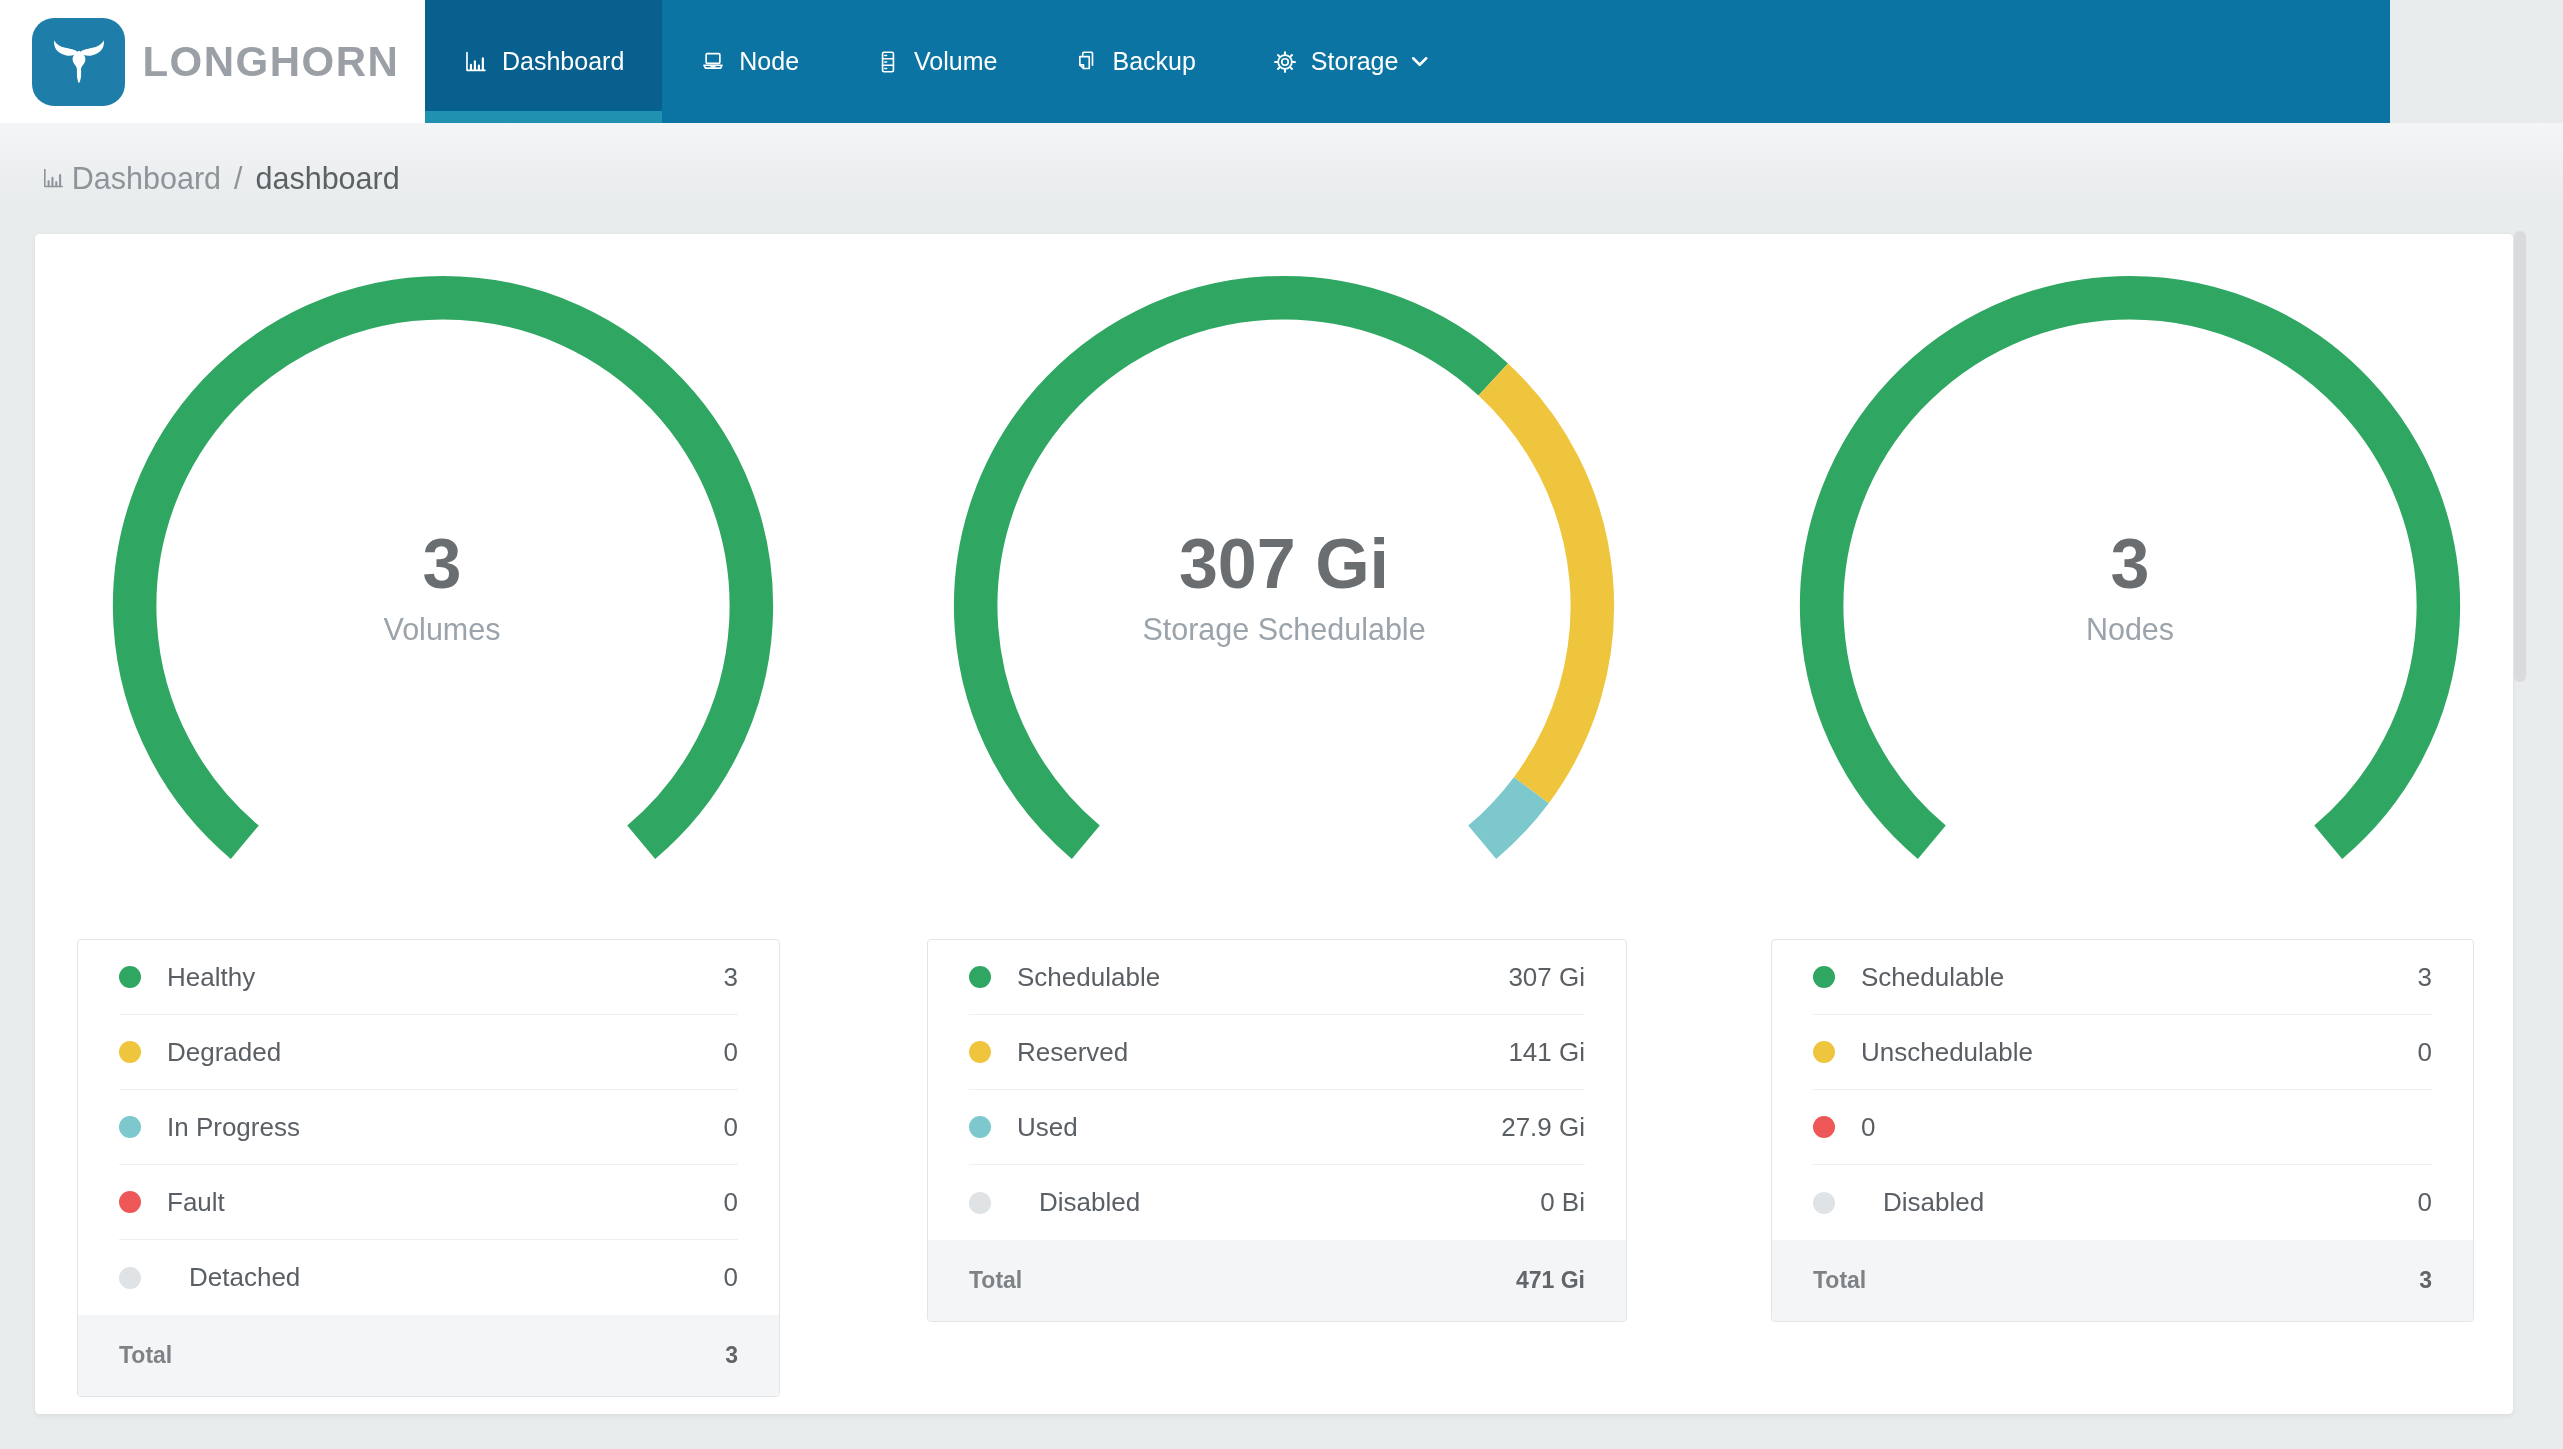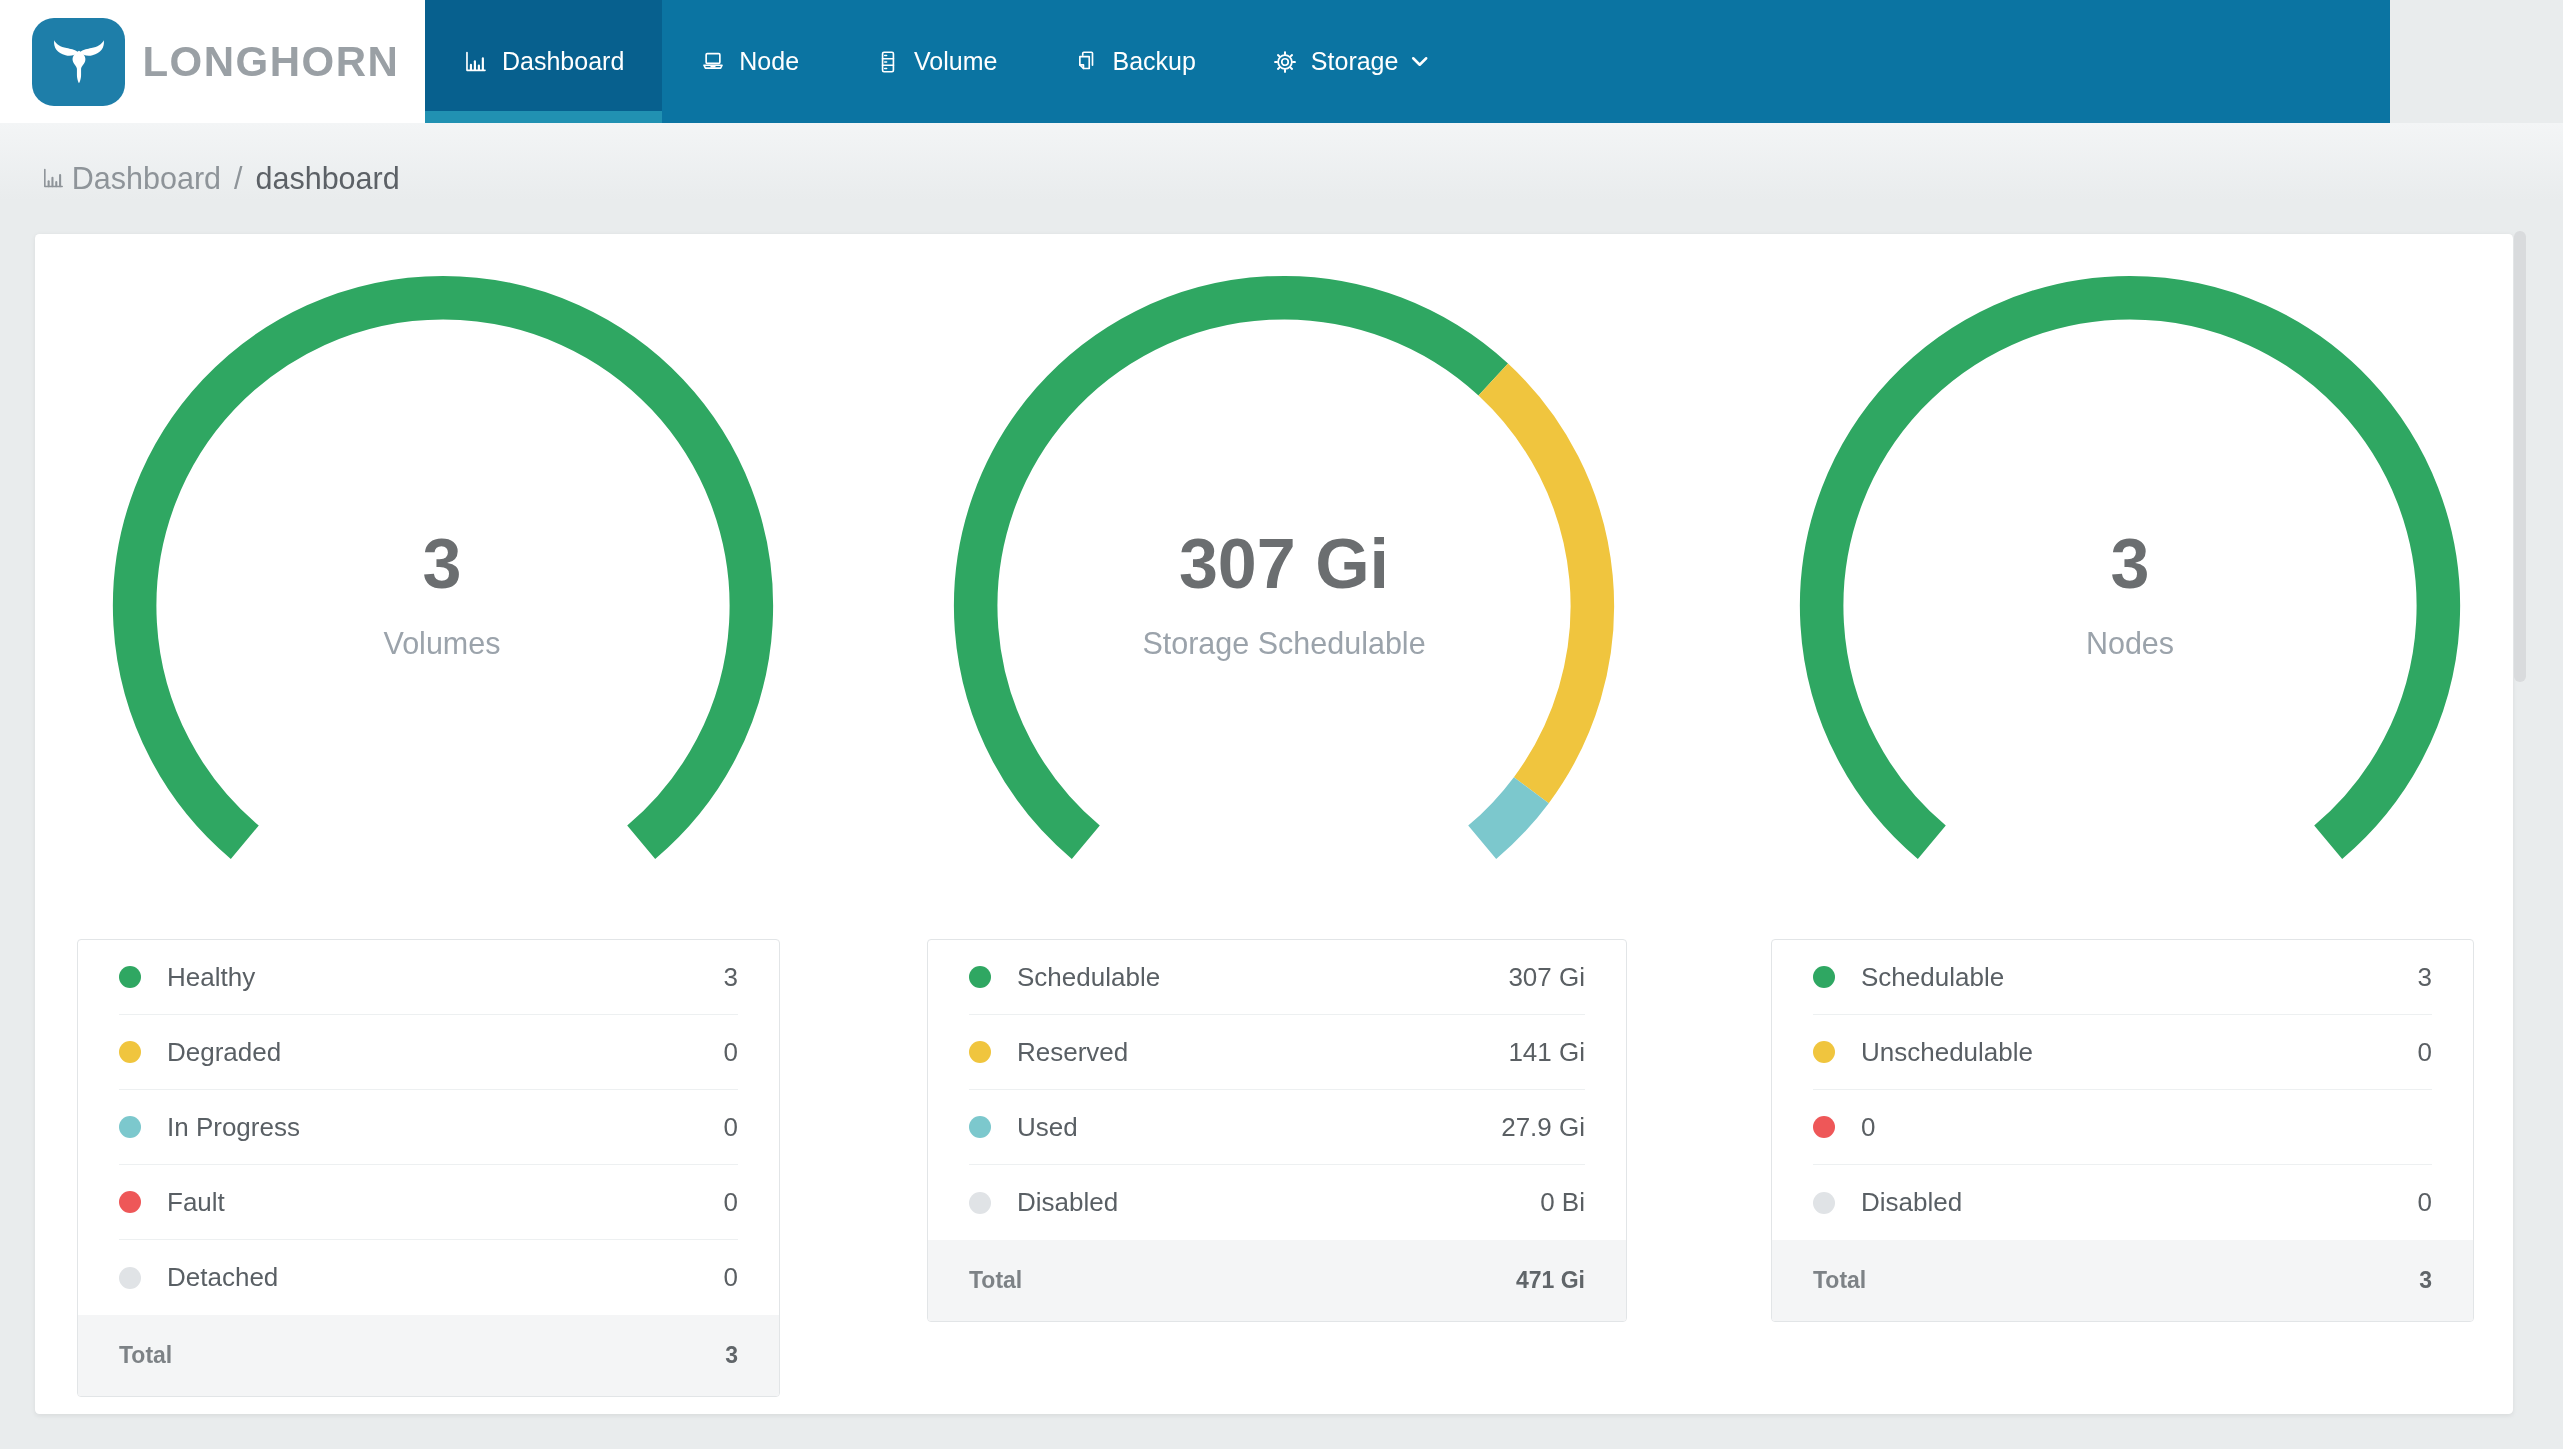--- a/index.html
+++ b/index.html
@@ -40,31 +40,31 @@
   .bc-page{color:#5c6166;}
 
   
   .card{position:absolute; left:35px; top:234px; width:2478px; height:1180px;
     background:#ffffff; border-radius:4.4px; box-shadow:0 1.5px 5.8px rgba(0,0,0,0.07);}
   .gauge-svg{position:absolute; width:682px; height:682px; top:30.5px;}
   .gauge-svg.g0{left:67px;} .gauge-svg.g1{left:908px;} .gauge-svg.g2{left:1754px;}
   .gauge-center{position:absolute; top:290px; width:580px; text-align:center;}
   .gauge-center.c0{left:117px;} .gauge-center.c1{left:959px;} .gauge-center.c2{left:1805px;}
   .gauge-value{font-size:70px; font-weight:700; color:var(--value-text); line-height:80px;}
-  .gauge-label{font-size:30.5px; color:var(--sublabel-text); margin-top:23px; line-height:33px;text-align:center;}
+  .gauge-label{font-size:30.5px; color:var(--sublabel-text); margin-top:9px; line-height:33px;text-align:center;}
 
   
   .legend{position:absolute; top:705px; border:0.7px solid #e2e5e7; border-radius:4px;
     overflow:hidden; background:#ffffff;}
   .legend.t0{left:42px;   width:703px;}
   .legend.t1{left:892px; width:700px;}
   .legend.t2{left:1736px; width:703px;}
   .legend-row{height:75px; margin:0 41px; display:flex; align-items:center;
     border-bottom:0.7px solid #edf0f1; font-size:26px; color:#595f64;}
-  .legend-row.last{border-bottom:none;}
+  .legend-row.last{border-bottom:none;gap:22px;}
   .dot{width:22px; height:22px; border-radius:50%; margin-right:26px; flex:0 0 auto;}
   .dot[data-color="green"]{background:var(--green);}
   .dot[data-color="yellow"]{background:var(--yellow);}
   .dot[data-color="teal"]{background:var(--teal);}
   .dot[data-color="red"]{background:var(--red);}
   .dot[data-color="gray"]{background:var(--gray);}
   .legend-label{flex:1;}
   .legend-value{color:#5a5f63;}
   .legend-total{height:81px; background:#f4f5f6; display:flex; align-items:center;
     padding:0 41px; font-size:23px;font-weight:bold;}

